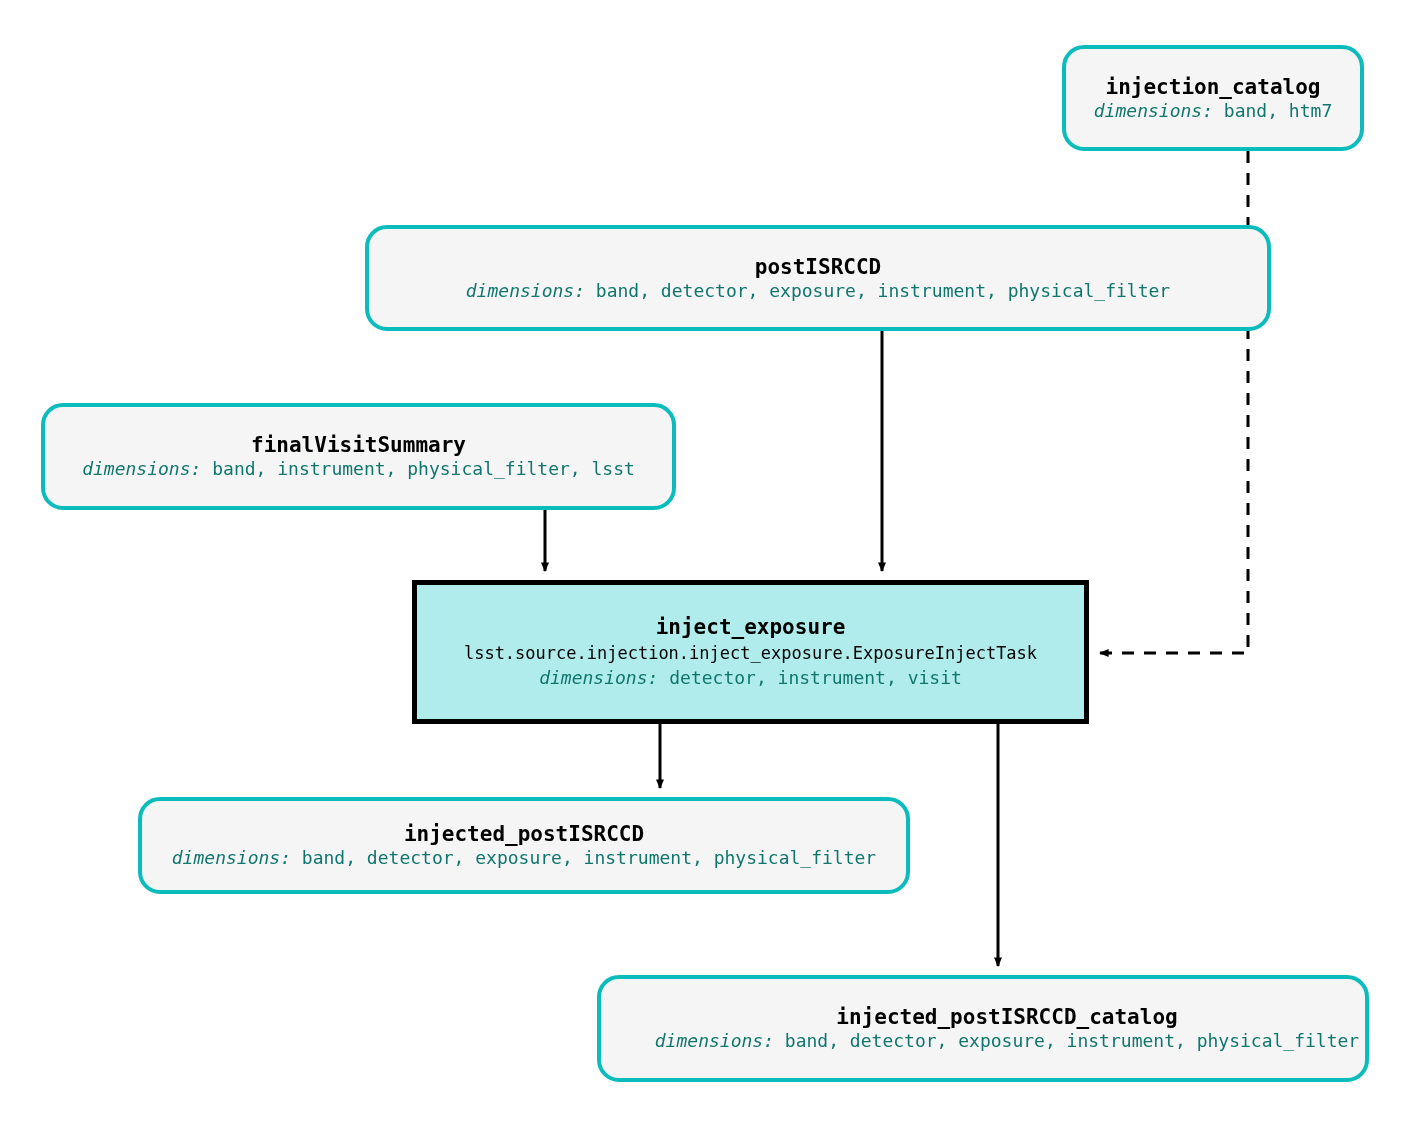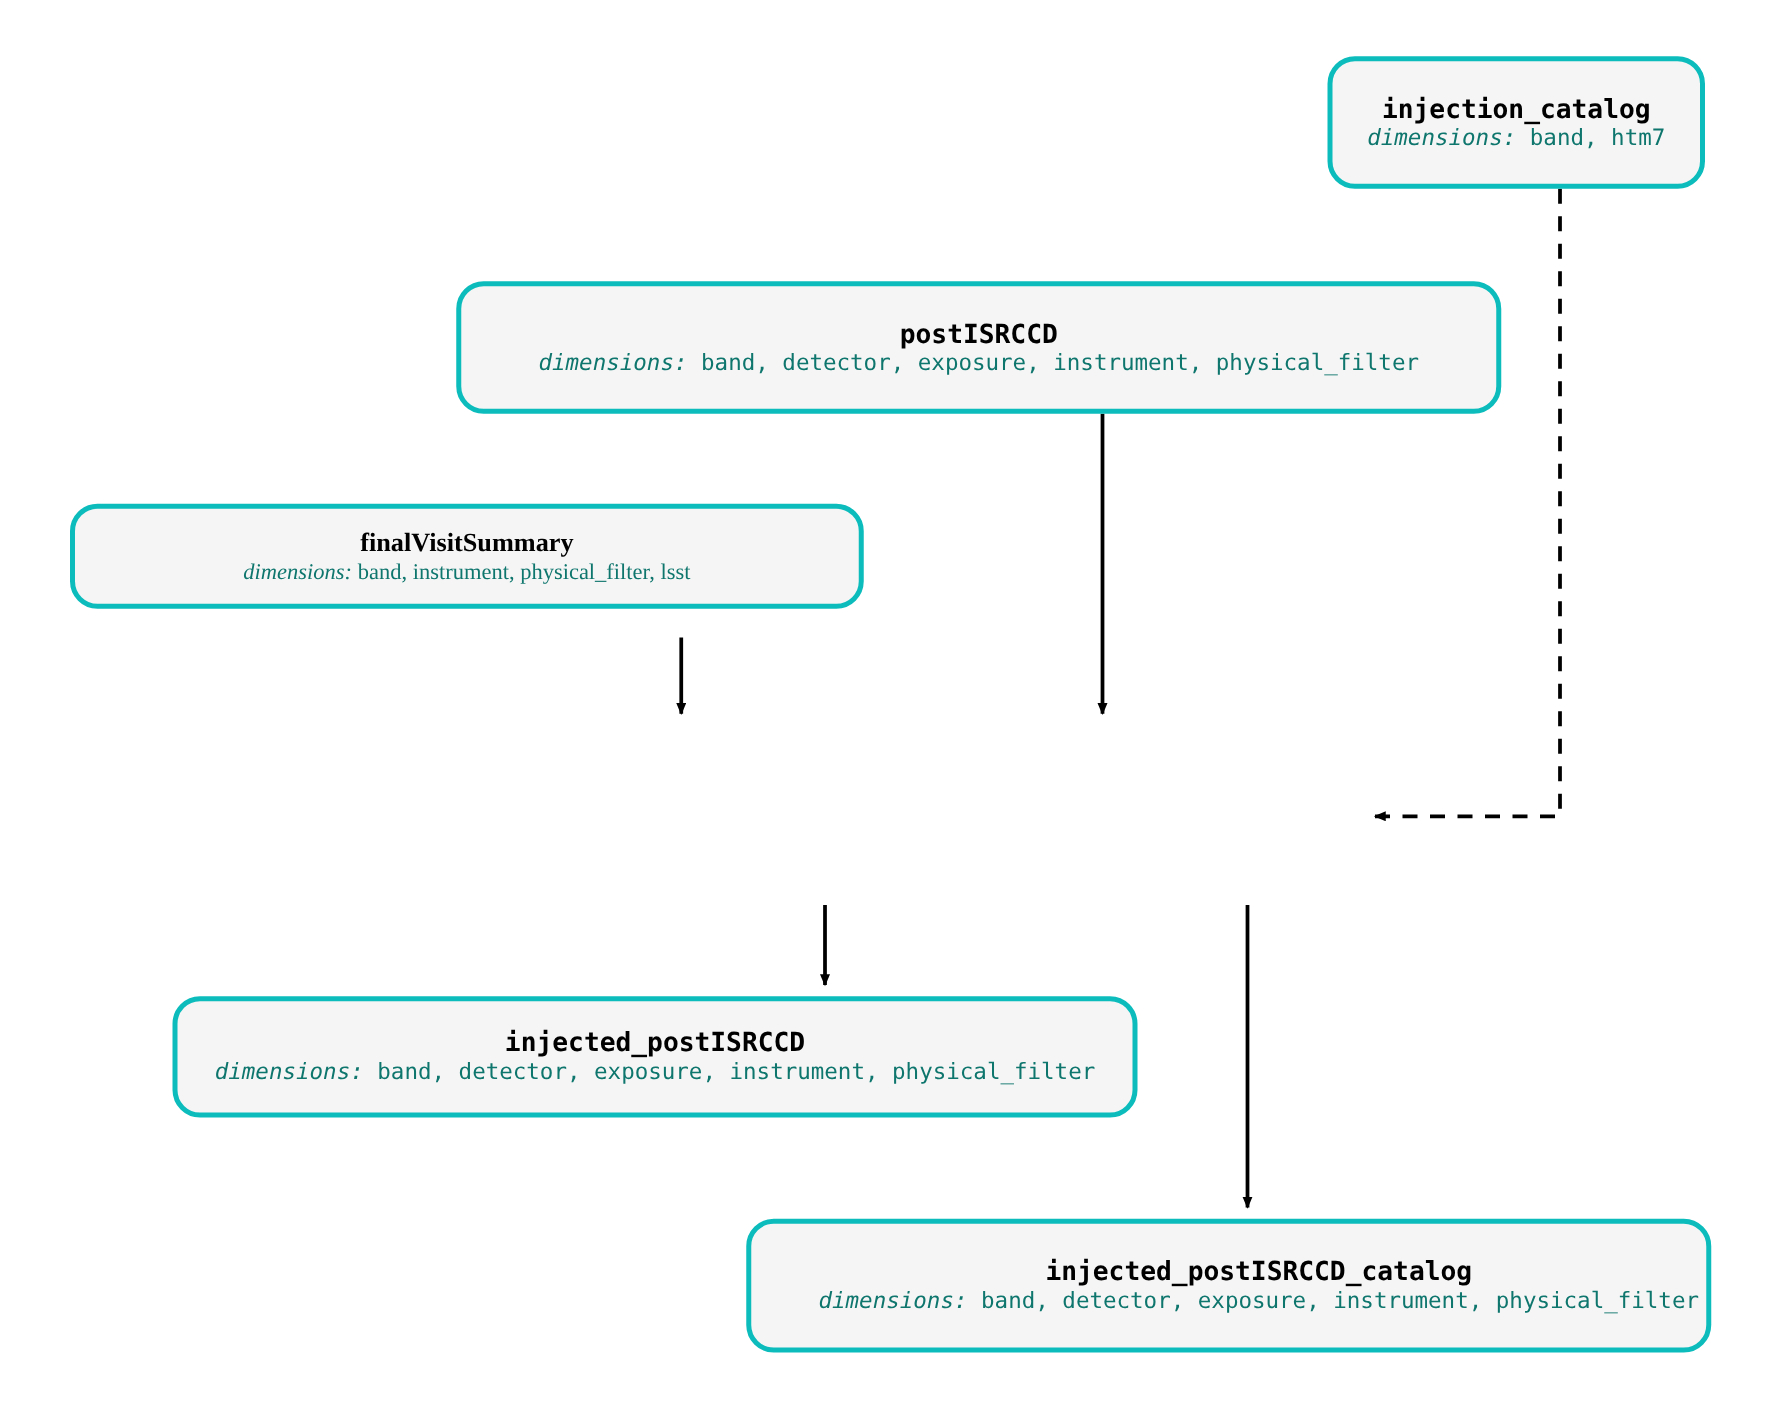--- a/index.html
+++ b/index.html
@@ -63,22 +63,22 @@
   }
   .dims-label {
     font-style: italic;
   }
   .task .node-title { font-size: 21px; margin-bottom: 2px; }
   .task .node-sub { font-size: 17px; margin-bottom: 4px; }
   .task .node-dims { font-size: 18px; }
 
   
   #node-injection_catalog { left: 1062px; top: 45px;  width: 302px;  height: 106px; }
-  #node-postISRCCD        { left: 365px;  top: 225px; width: 836px;  height: 106px; }
-  #node-finalVisitSummary { left: 56px;   top: 403px; width: 635px;  height: 84px; font-family: Liberation Serif, serif; }
+  #node-postISRCCD        { left: 365px;  top: 225px; width: 906px;  height: 106px; }
+  #node-finalVisitSummary { left: 41px;   top: 403px; width: 635px;  height: 107px; }
   #node-inject_exposure   { left: 412px;  top: 580px; width: 677px;  height: 144px; }
   #node-injected_postISRCCD { left: 138px; top: 797px; width: 772px; height: 97px; }
   #node-injected_postISRCCD_catalog { left: 597px; top: 975px; width: 772px; height: 107px; padding-left: 48px; }
 </style>
 </head>
 <body>
 
 <div id="canvas">
 
   <svg class="edges" viewBox="0 0 1415 1130">
@@ -116,20 +116,28 @@
   </div>
 
   <div class="node dataset" id="node-finalVisitSummary">
     <div class="node-title">finalVisitSummary</div>
     <div class="node-dims">
       <span class="dims-label">dimensions:</span>
       <span>band, instrument, physical_filter, lsst</span>
     </div>
   </div>
 
+  <div class="node task" id="node-inject_exposure">
+    <div class="node-title">inject_exposure</div>
+    <div class="node-sub">lsst.source.injection.inject_exposure.ExposureInjectTask</div>
+    <div class="node-dims">
+      <span class="dims-label">dimensions:</span>
+      <span>detector, instrument, visit</span>
+    </div>
+  </div>
 
   <div class="node dataset" id="node-injected_postISRCCD">
     <div class="node-title">injected_postISRCCD</div>
     <div class="node-dims">
       <span class="dims-label">dimensions:</span>
       <span>band, detector, exposure, instrument, physical_filter</span>
     </div>
   </div>
 
   <div class="node dataset" id="node-injected_postISRCCD_catalog">

